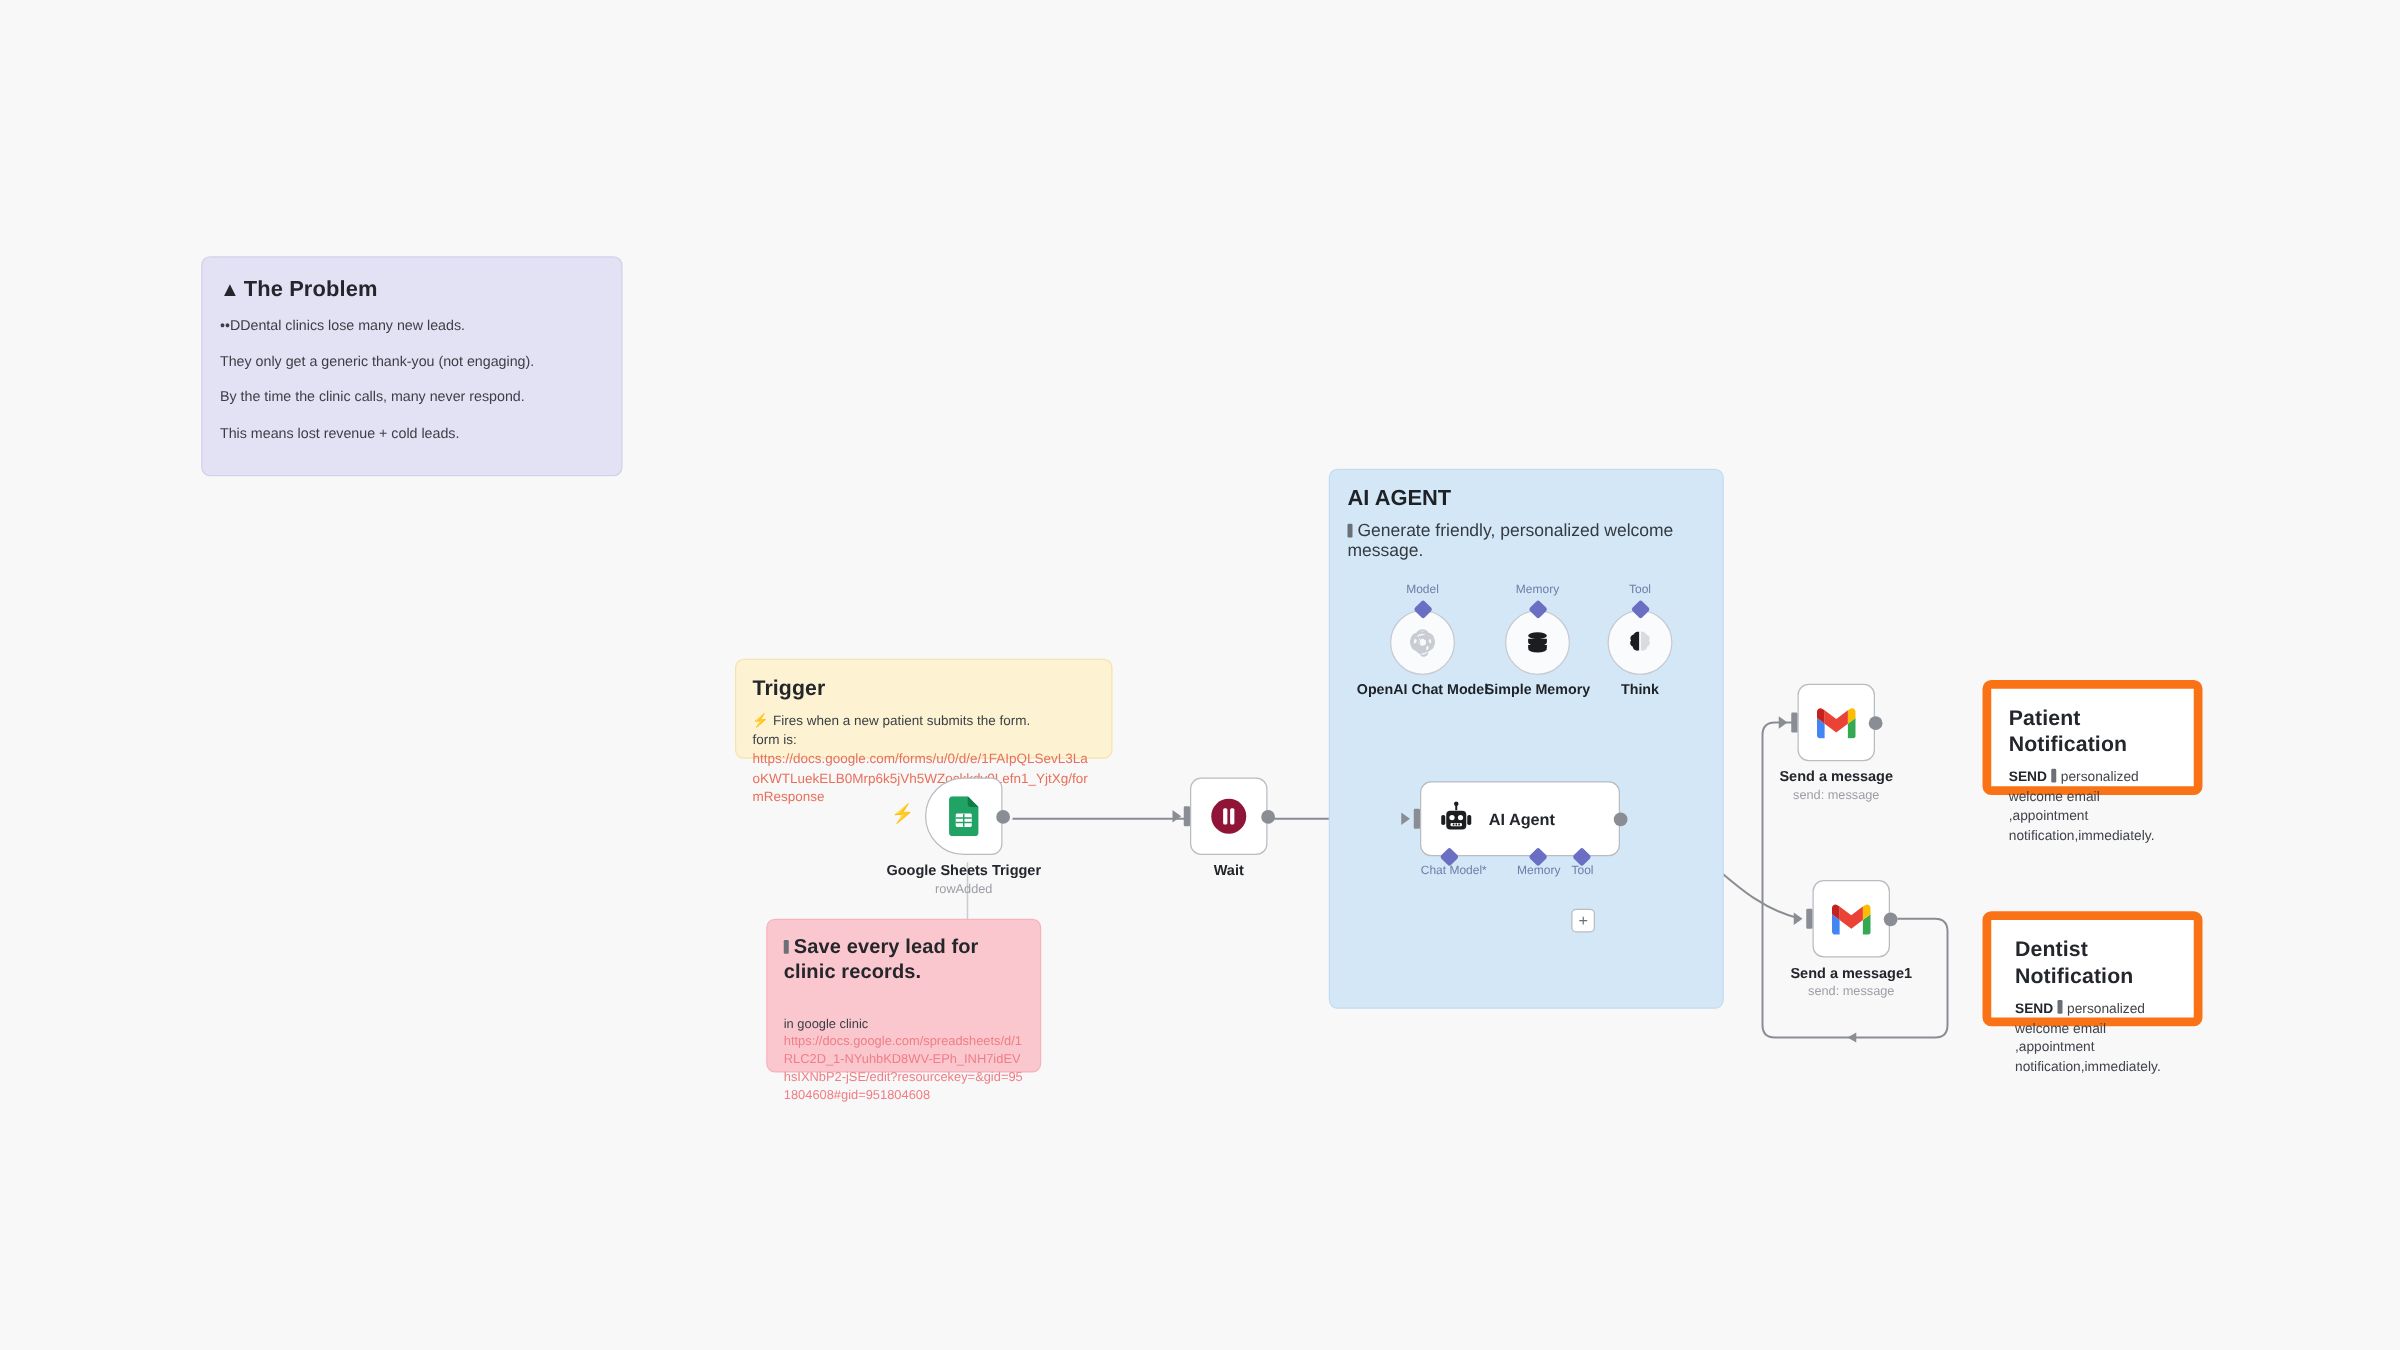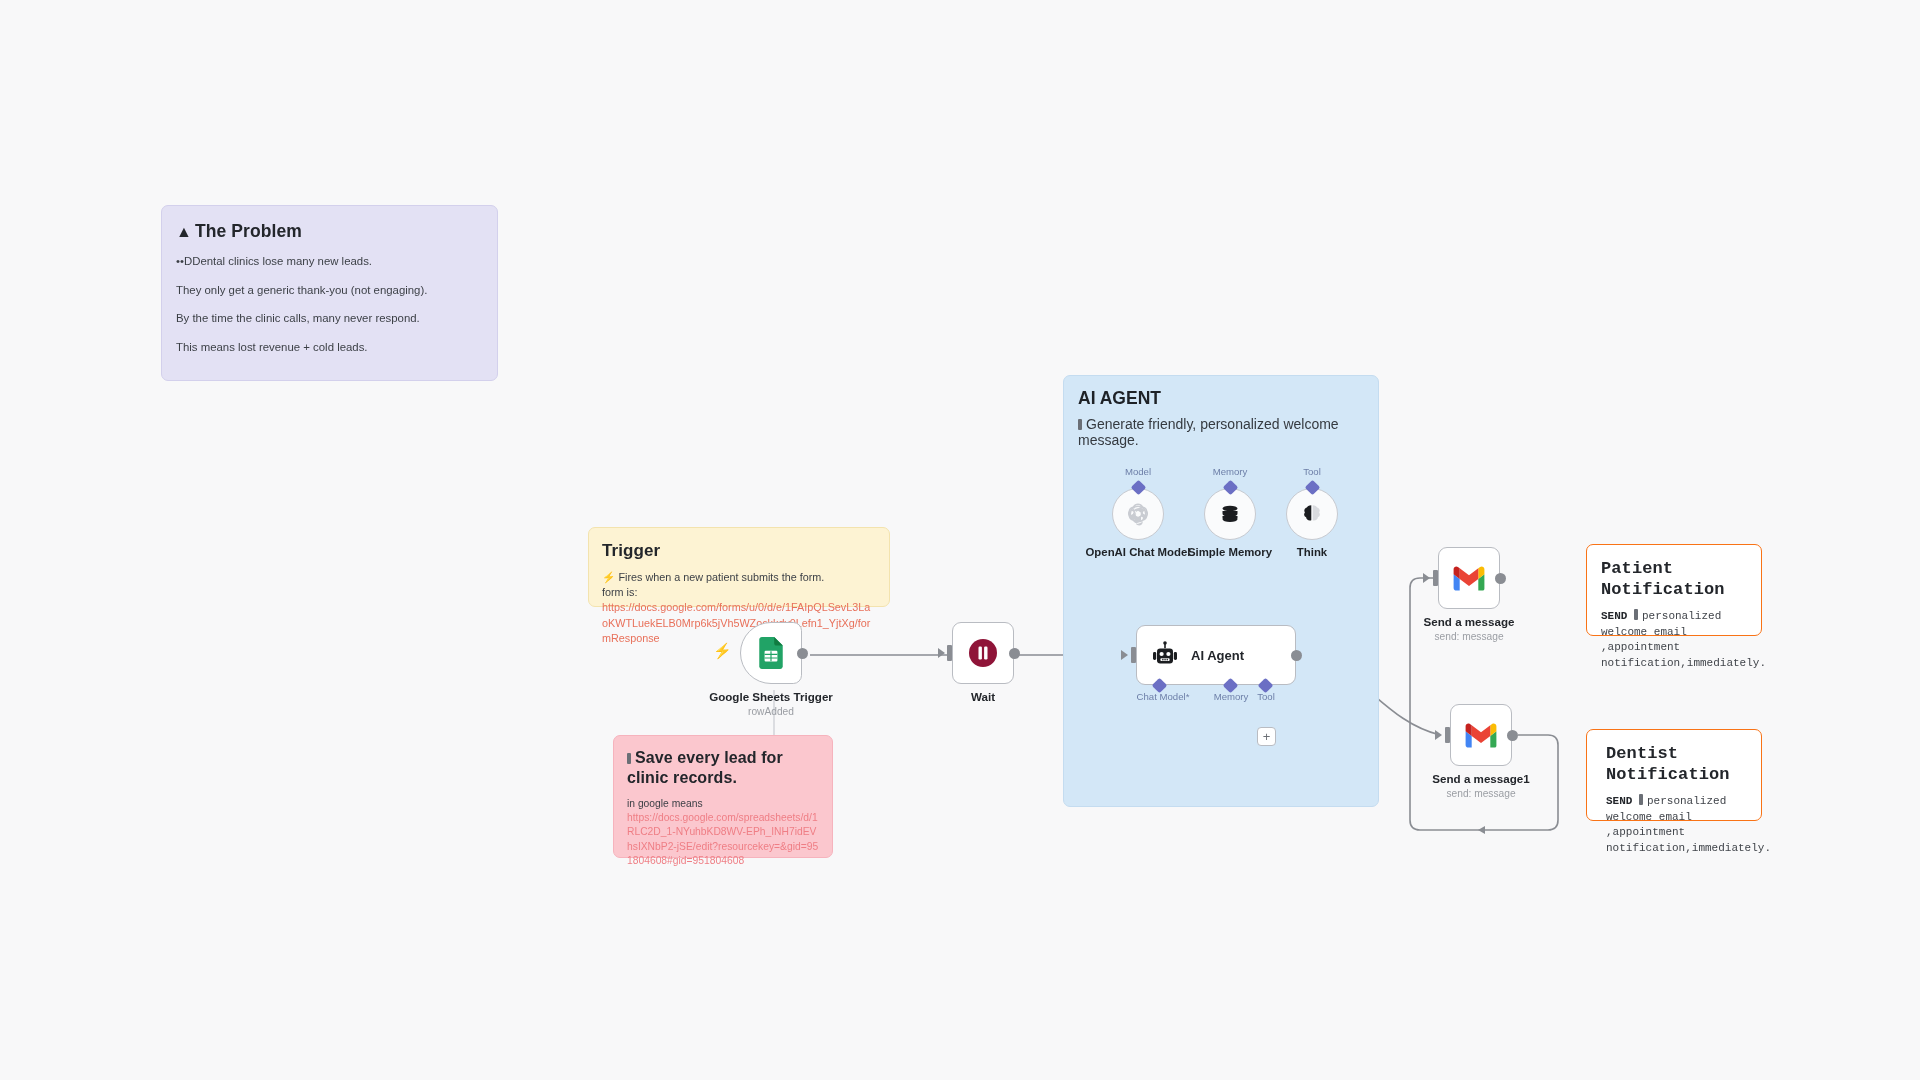--- a/index.html
+++ b/index.html
@@ -54,30 +54,29 @@
   .note-trigger p { margin-bottom: 0; font-size: 10.8px; line-height: 1.42; }
   .note-trigger .bolt { color: #f0a93c; }
 
   .note-save {
     left: 613px; top: 735px; width: 220px; height: 123px;
     background: #fbc7ce;
     border: 1px solid #f6b3bd;
     padding: 12px 13px;
   }
   .note-save h3 {
-    font-size: 16px; line-height: 1.28; margin-bottom: 8px;
+    font-size: 16px; line-height: 1.28; margin-bottom: 24px;
   }
   .note-save p { font-size: 10.3px; line-height: 1.38; margin: 0; color: #3b3f45; }
   .note-save .lnk { color: #ef7e85; }
 
   .note-white {
     background: #ffffff;
-    border: 1px solid #f97316;
+    border: 7px solid #f97316;
     padding: 13px 14px;
-    font-family: Liberation Mono, monospace;
   }
   .note-white h3 { font-size: 17px; line-height: 1.24; margin-bottom: 9px; }
   .note-white p { font-size: 11px; line-height: 1.42; margin: 0; color: #40444a; }
   .note-white .sendlbl { font-weight: 700; color: #23262b; }
   .note-patient { left: 1586px; top: 544px; width: 176px; height: 92px; }
   .note-dentist { left: 1586px; top: 729px; width: 176px; height: 92px; padding-left: 19px; }
 
   .bar { display:inline-block; width:4px; height:11px; background:#6b6f76; vertical-align:-1px; margin-right:4px; border-radius:1px;}
 
   
@@ -211,21 +210,21 @@
       <span>form is:</span><br>
       <span class="lnk">https://docs.google.com/forms/u/0/d/e/1FAIpQLSevL3LaoKWTLuekELB0Mrp6k5jVh5WZockkdv0Lefn1_YjtXg/formResponse</span>
     </p>
   </div>
 
   <div class="sticky note-save">
     <h3>
       <span class="bar"></span><span>Save every lead for clinic records.</span>
     </h3>
     <p>
-      <span>in google means</span><br>
+      <span>in google clinic</span><br>
       <span class="lnk">https://docs.google.com/spreadsheets/d/1RLC2D_1-NYuhbKD8WV-EPh_INH7idEVhsIXNbP2-jSE/edit?resourcekey=&amp;gid=951804608#gid=951804608</span>
     </p>
   </div>
 
   <div class="agent-box">
     <div class="hdr">
       <h3>AI AGENT</h3>
       <p class="sub">
         <span class="bar"></span><span>Generate friendly, personalized welcome message.</span>
       </p>

